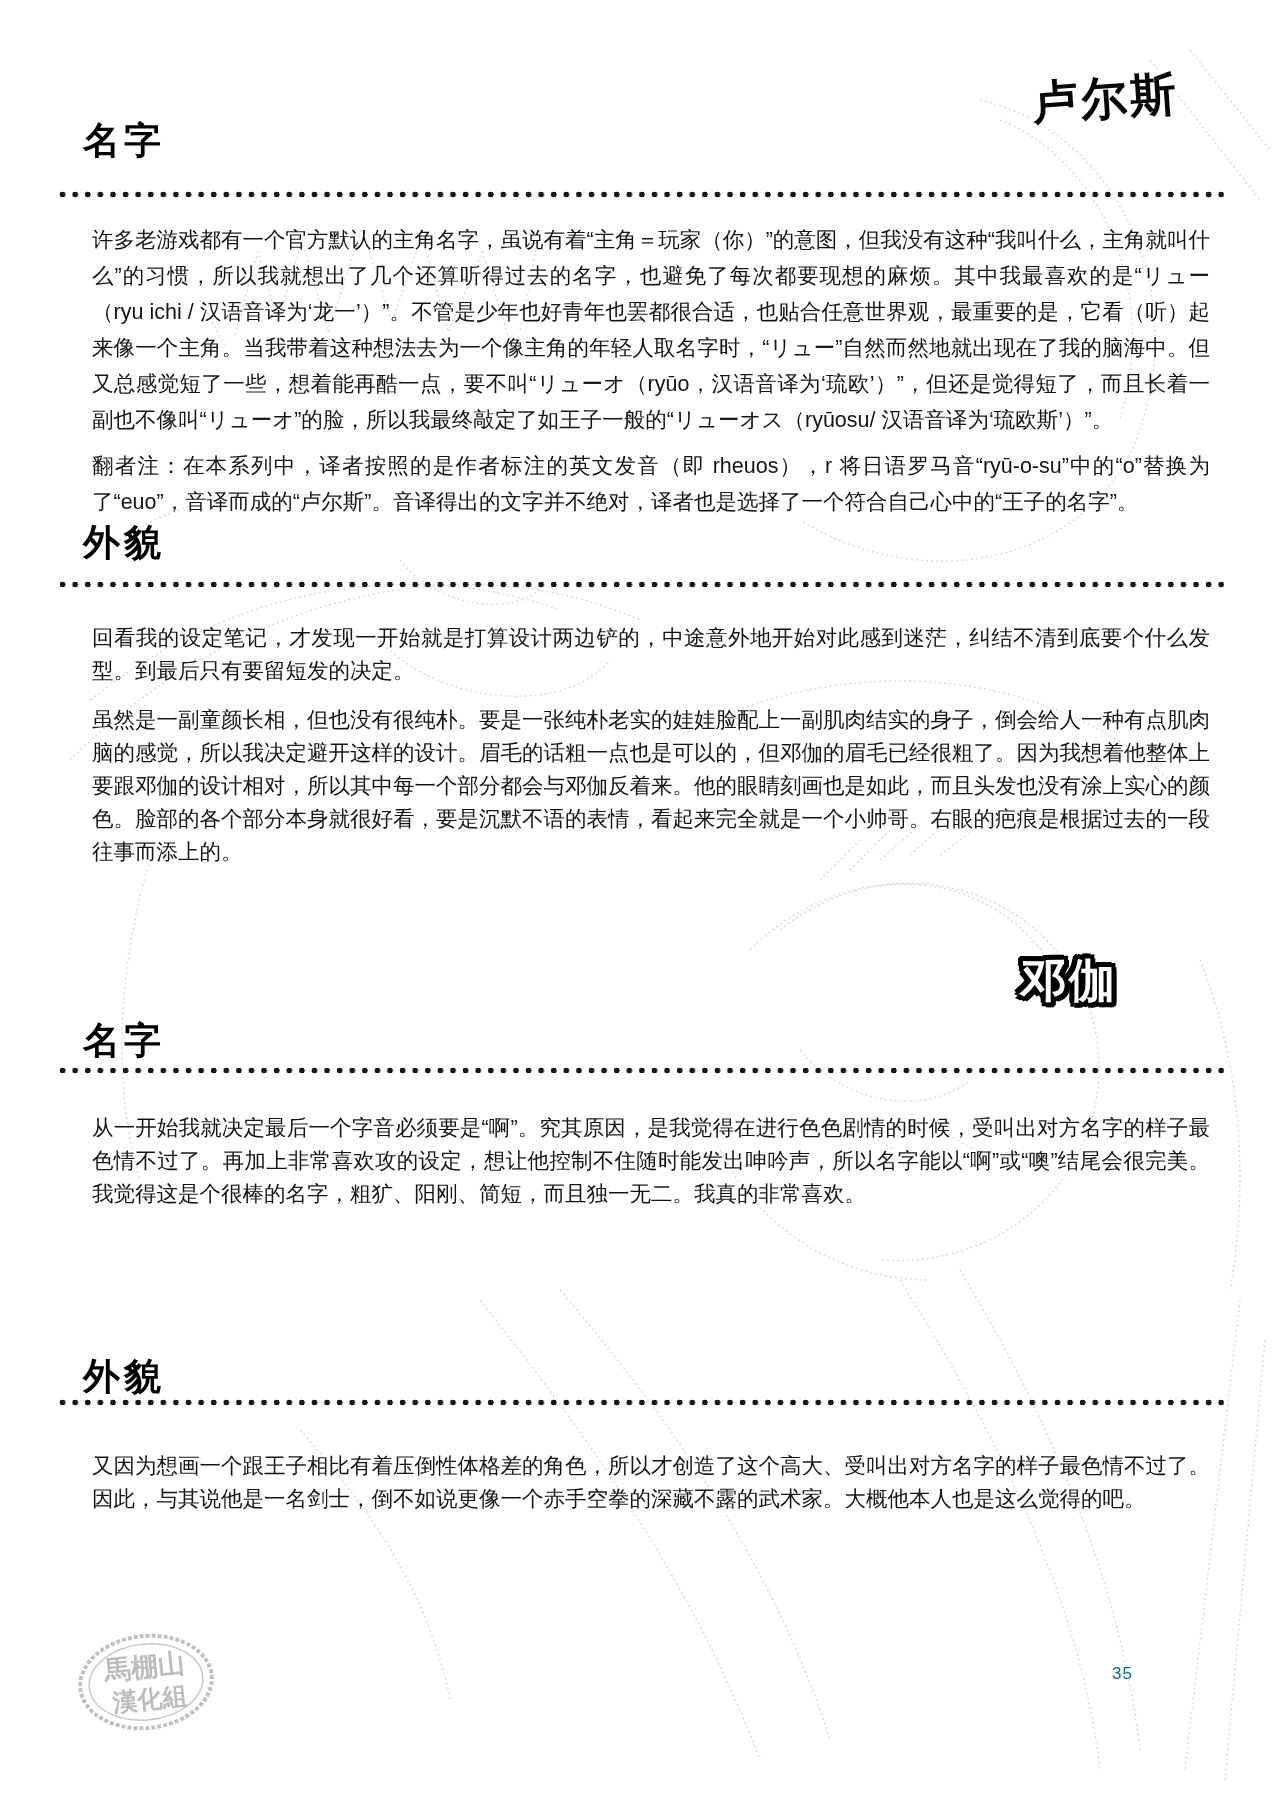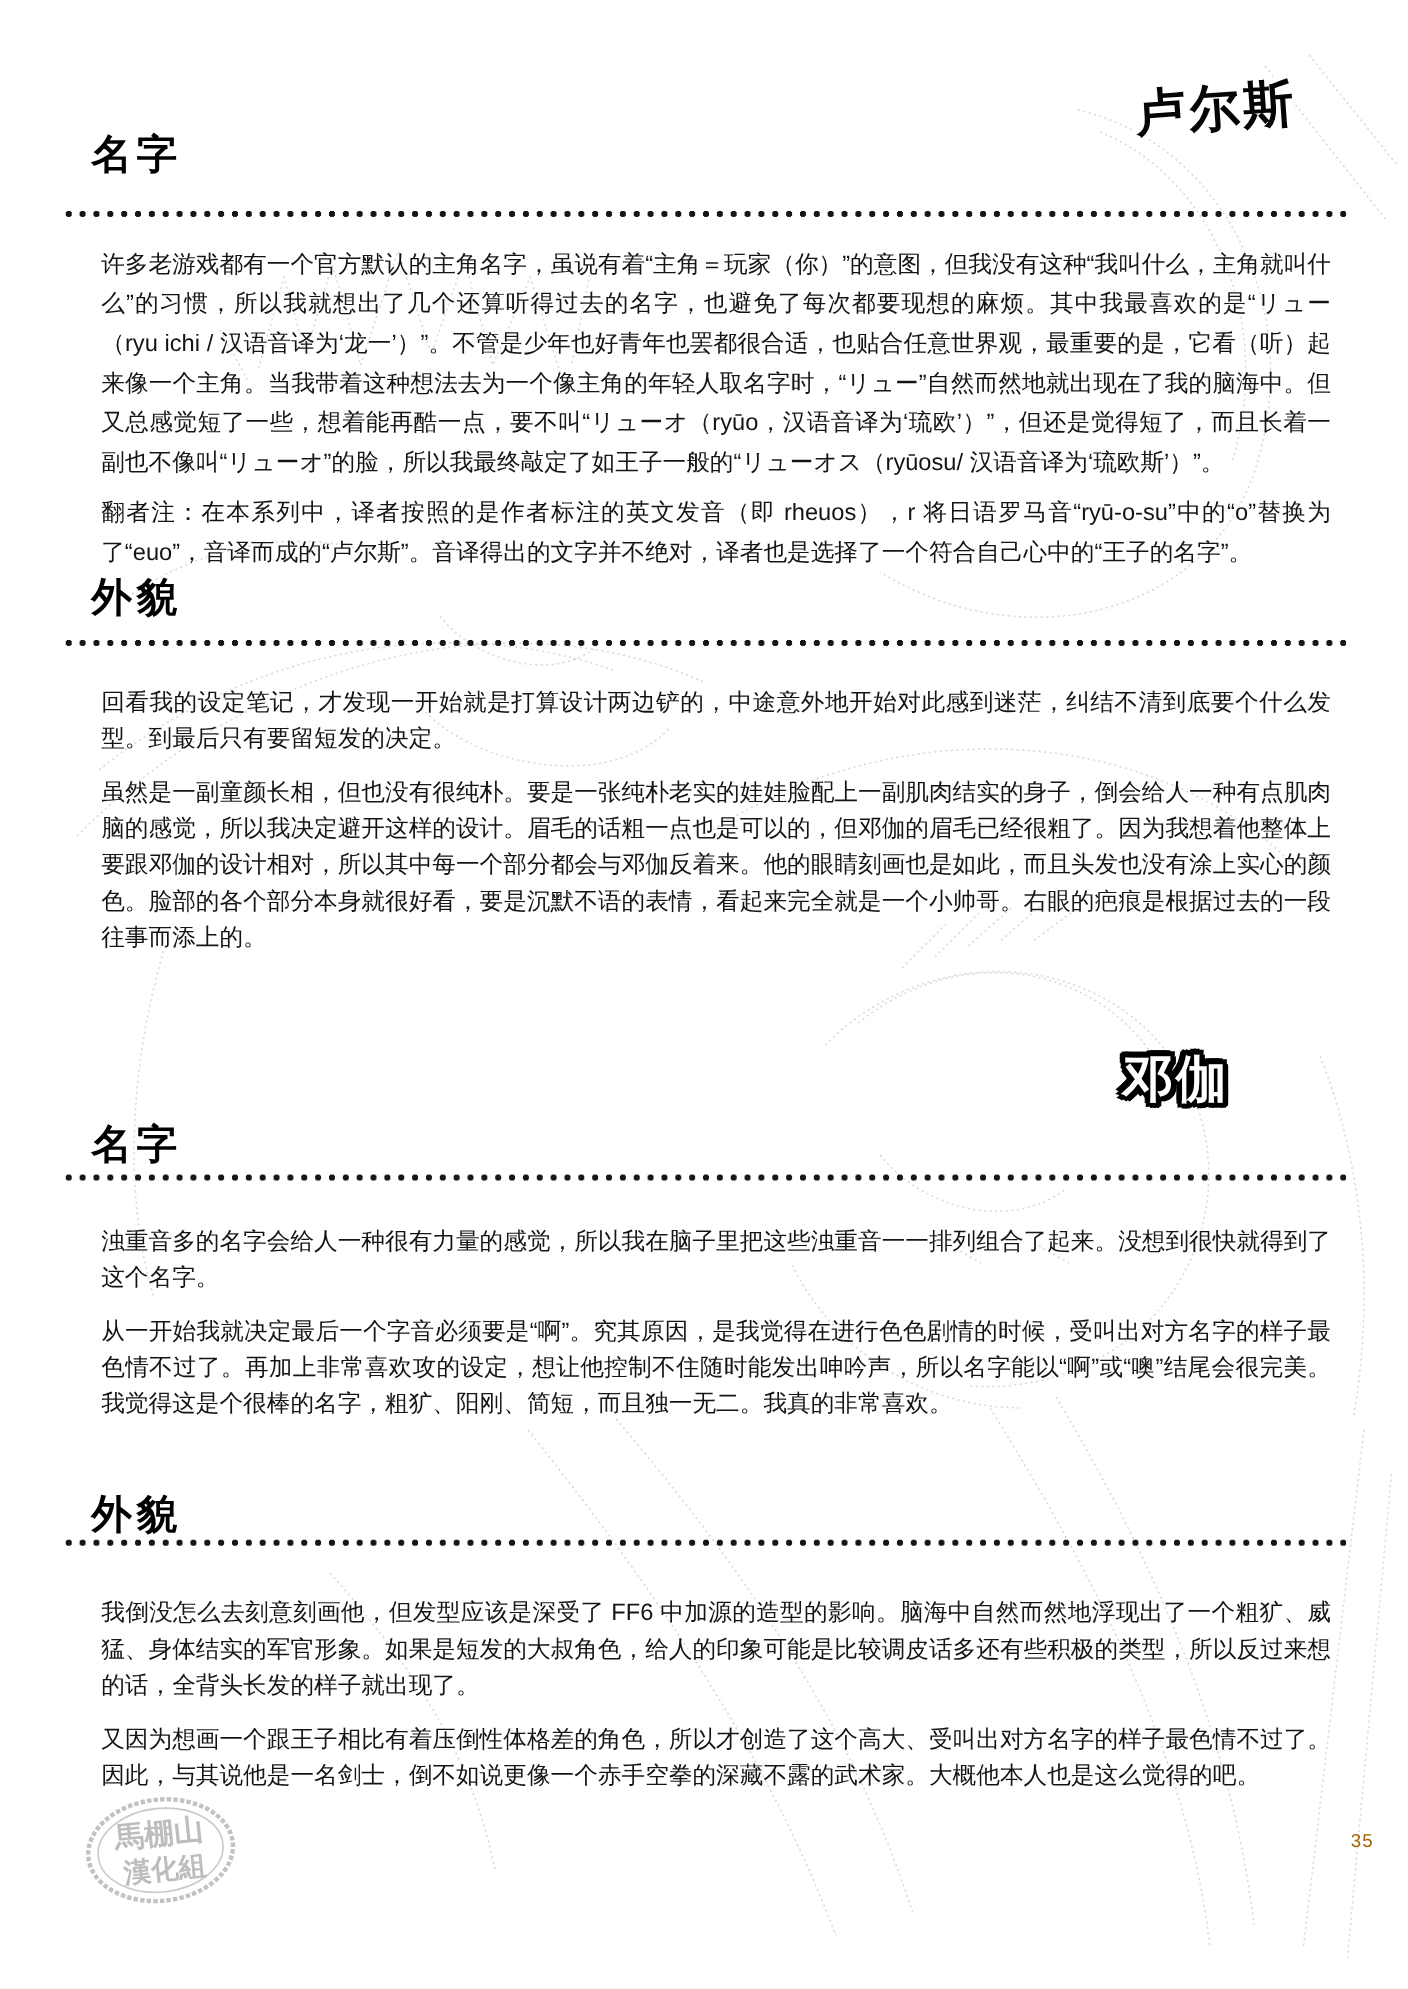--- a/index.html
+++ b/index.html
@@ -55,22 +55,22 @@
   .lh33{line-height:33px;}
   .stamp{
     position:absolute;left:76px;top:1632px;width:140px;height:100px;
     transform:rotate(-6deg);opacity:.85;
   }
   .stamp text{
     font-family:"DejaVu Serif","Liberation Serif",serif;
     font-weight:bold;fill:#b2b2b2;
   }
   .page-number{
-    position:absolute;left:1228px;top:1664px;
-    font-size:17px;color:#a16207;letter-spacing:1px;
+    position:absolute;left:1112px;top:1664px;
+    font-size:17px;color:#0369a1;letter-spacing:1px;
   }
 </style>
 </head>
 <body>
 
 <div class="page">
 
   <svg class="sketch" viewBox="0 0 1280 1808" fill="none">
     <g stroke="#9e9e9e" stroke-width="1.4" opacity="0.38" stroke-dasharray="2 3">
 
@@ -127,29 +127,27 @@
     <p>回看我的设定笔记，才发现一开始就是打算设计两边铲的，中途意外地开始对此感到迷茫，纠结不清到底要个什么发型。到最后只有要留短发的决定。</p>
     <p>虽然是一副童颜长相，但也没有很纯朴。要是一张纯朴老实的娃娃脸配上一副肌肉结实的身子，倒会给人一种有点肌肉脑的感觉，所以我决定避开这样的设计。眉毛的话粗一点也是可以的，但邓伽的眉毛已经很粗了。因为我想着他整体上要跟邓伽的设计相对，所以其中每一个部分都会与邓伽反着来。他的眼睛刻画也是如此，而且头发也没有涂上实心的颜色。脸部的各个部分本身就很好看，要是沉默不语的表情，看起来完全就是一个小帅哥。右眼的疤痕是根据过去的一段往事而添上的。</p>
   </div>
 
   <div class="char-title light" style="left:1020px;top:950px;">邓伽</div>
 
   <div class="sec-head" style="top:1016px;">名字</div>
   <div class="dotted" style="top:1066px;"></div>
 
   <div class="para lh33" style="top:1096px;">
-    <p>浊重音多的名字会给人一种很有力量的感觉，所以我在脑子里把这些浊重音一一排列组合了起来。没想到很快就得到了这个名字。</p>
     <p>从一开始我就决定最后一个字音必须要是“啊”。究其原因，是我觉得在进行色色剧情的时候，受叫出对方名字的样子最色情不过了。再加上非常喜欢攻的设定，想让他控制不住随时能发出呻吟声，所以名字能以“啊”或“噢”结尾会很完美。我觉得这是个很棒的名字，粗犷、阳刚、简短，而且独一无二。我真的非常喜欢。</p>
   </div>
 
   <div class="sec-head" style="top:1352px;">外貌</div>
   <div class="dotted" style="top:1398px;"></div>
 
   <div class="para lh33" style="top:1434px;">
-    <p>我倒没怎么去刻意刻画他，但发型应该是深受了 FF6 中加源的造型的影响。脑海中自然而然地浮现出了一个粗犷、威猛、身体结实的军官形象。如果是短发的大叔角色，给人的印象可能是比较调皮话多还有些积极的类型，所以反过来想的话，全背头长发的样子就出现了。</p>
     <p>又因为想画一个跟王子相比有着压倒性体格差的角色，所以才创造了这个高大、受叫出对方名字的样子最色情不过了。因此，与其说他是一名剑士，倒不如说更像一个赤手空拳的深藏不露的武术家。大概他本人也是这么觉得的吧。</p>
   </div>
 
   <svg class="stamp" viewBox="0 0 140 100">
     <ellipse cx="70" cy="50" rx="66" ry="46" stroke="#b8b8b8" stroke-width="4" fill="none" stroke-dasharray="4 2"></ellipse>
     <ellipse cx="70" cy="50" rx="57" ry="38" stroke="#c0c0c0" stroke-width="1.5" fill="none"></ellipse>
     <text x="70" y="44" font-size="27" text-anchor="middle">馬棚山</text>
     <text x="72" y="76" font-size="25" text-anchor="middle">漢化組</text>
   </svg>
 

